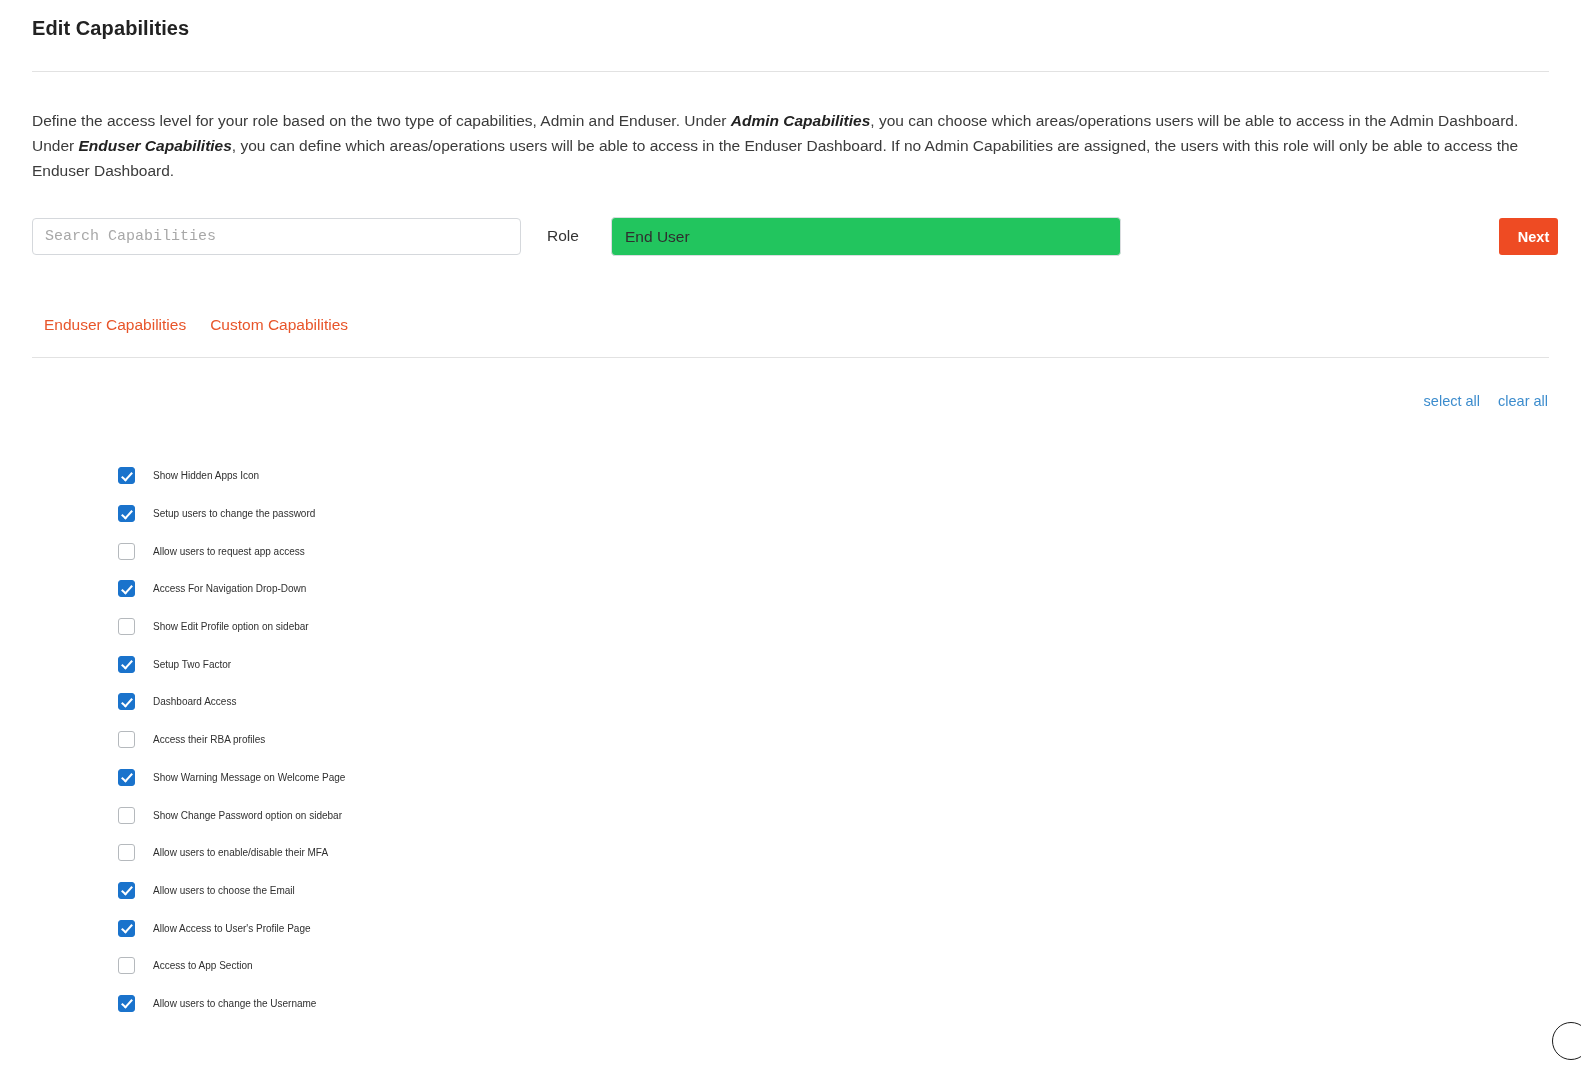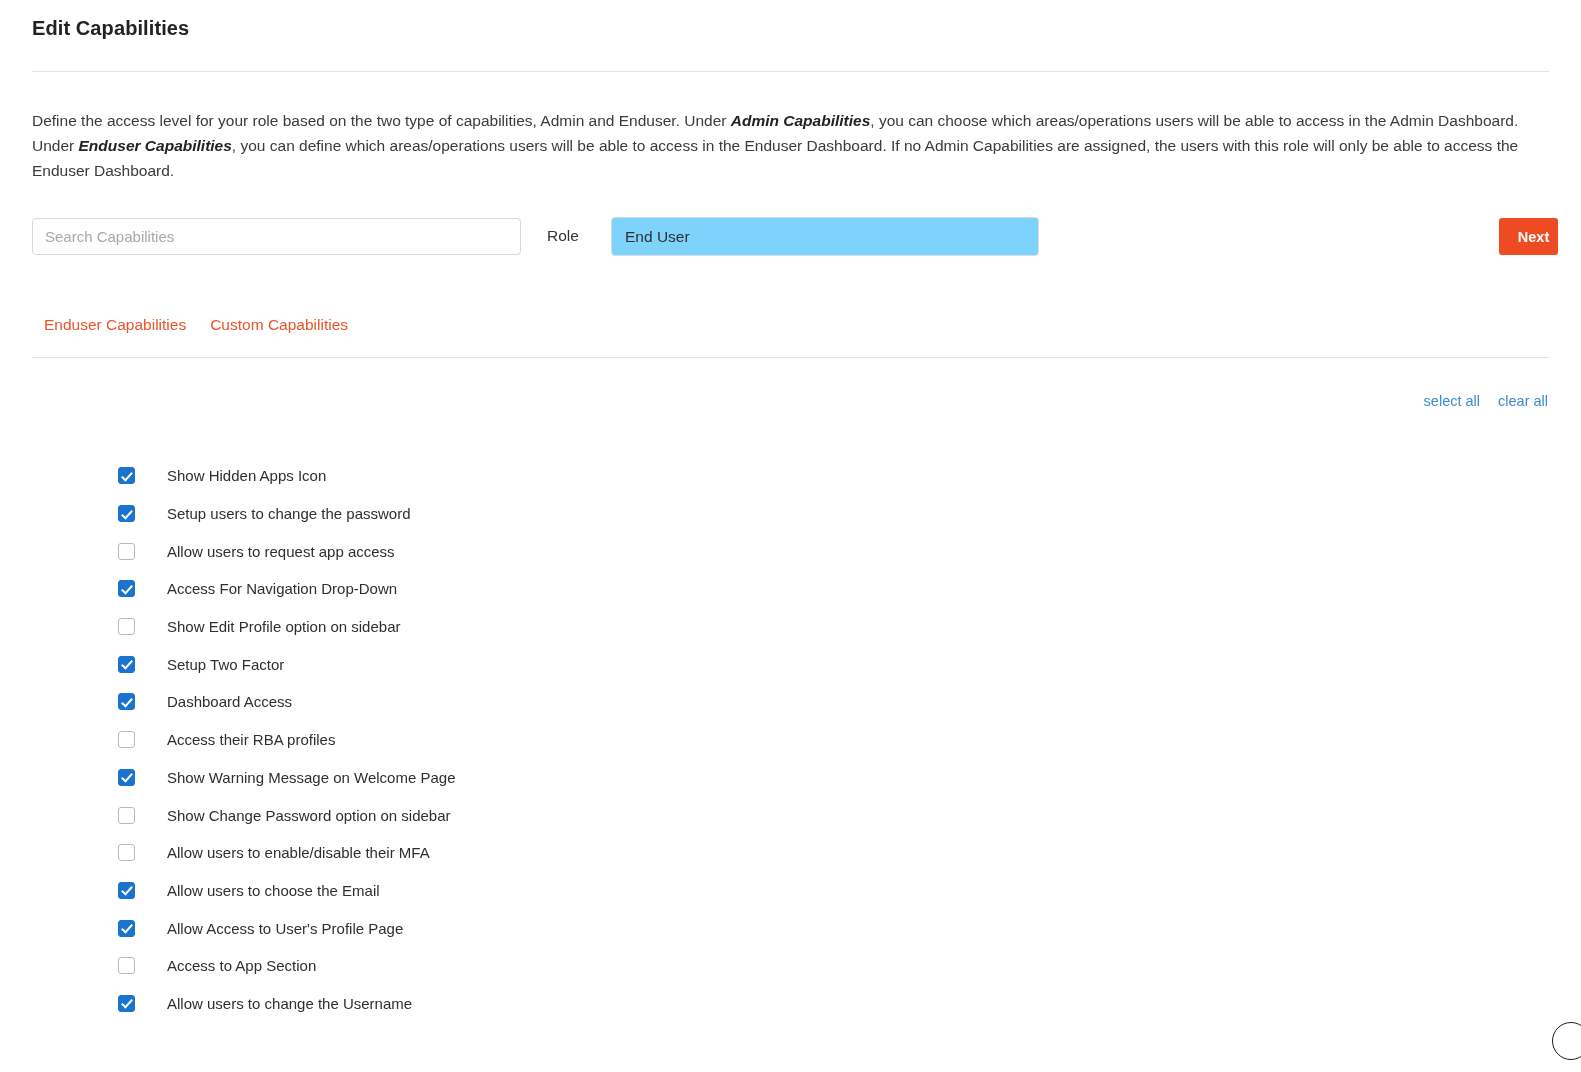--- a/index.html
+++ b/index.html
@@ -53,40 +53,40 @@
   .search-input {
     position: absolute;
     left: 32px;
     top: 218px;
     width: 489px;
     height: 37px;
     border: 1px solid #d5d8dc;
     border-radius: 4px;
     padding: 0 12px;
     font-size: 15px;
-    font-family: Liberation Sans, sans-serif;
+    font-family: Liberation Mono, monospace;
     color: #15803d;
     background: #ffffff;
     outline: none;
   }
   .search-input::placeholder { color: #a8a8a8; }
   .role-label {
     position: absolute;
     left: 547px;
     top: 227px;
     font-size: 15.5px;
     color: #333;
   }
   .role-select {
     position: absolute;
     left: 611px;
     top: 217px;
-    width: 428px;
+    width: 510px;
     height: 39px;
-    background: #7dd3fc;
+    background: #22c55e;
     border: 1px solid #dadde0;
     border-radius: 4px;
     display: flex;
     align-items: center;
     padding: 0 13px;
     font-size: 15.5px;
     color: #2f2f2f;
   }
   .next-button {
     position: absolute;
@@ -174,22 +174,22 @@
     position: absolute;
     left: 5px;
     top: 1.5px;
     width: 4px;
     height: 9px;
     border: solid #ffffff;
     border-width: 0 2px 2px 0;
     transform: rotate(42deg);
   }
   .cap-label {
-    margin-left: 32px;
-    font-size: 15px;
+    margin-left: 18px;
+    font-size: 10px;
     color: #2f2f2f;
     white-space: nowrap;
     cursor: pointer;
   }
   .corner-widget {
     position: absolute;
     right: -9px;
     bottom: 12px;
     width: 38px;
     height: 38px;

